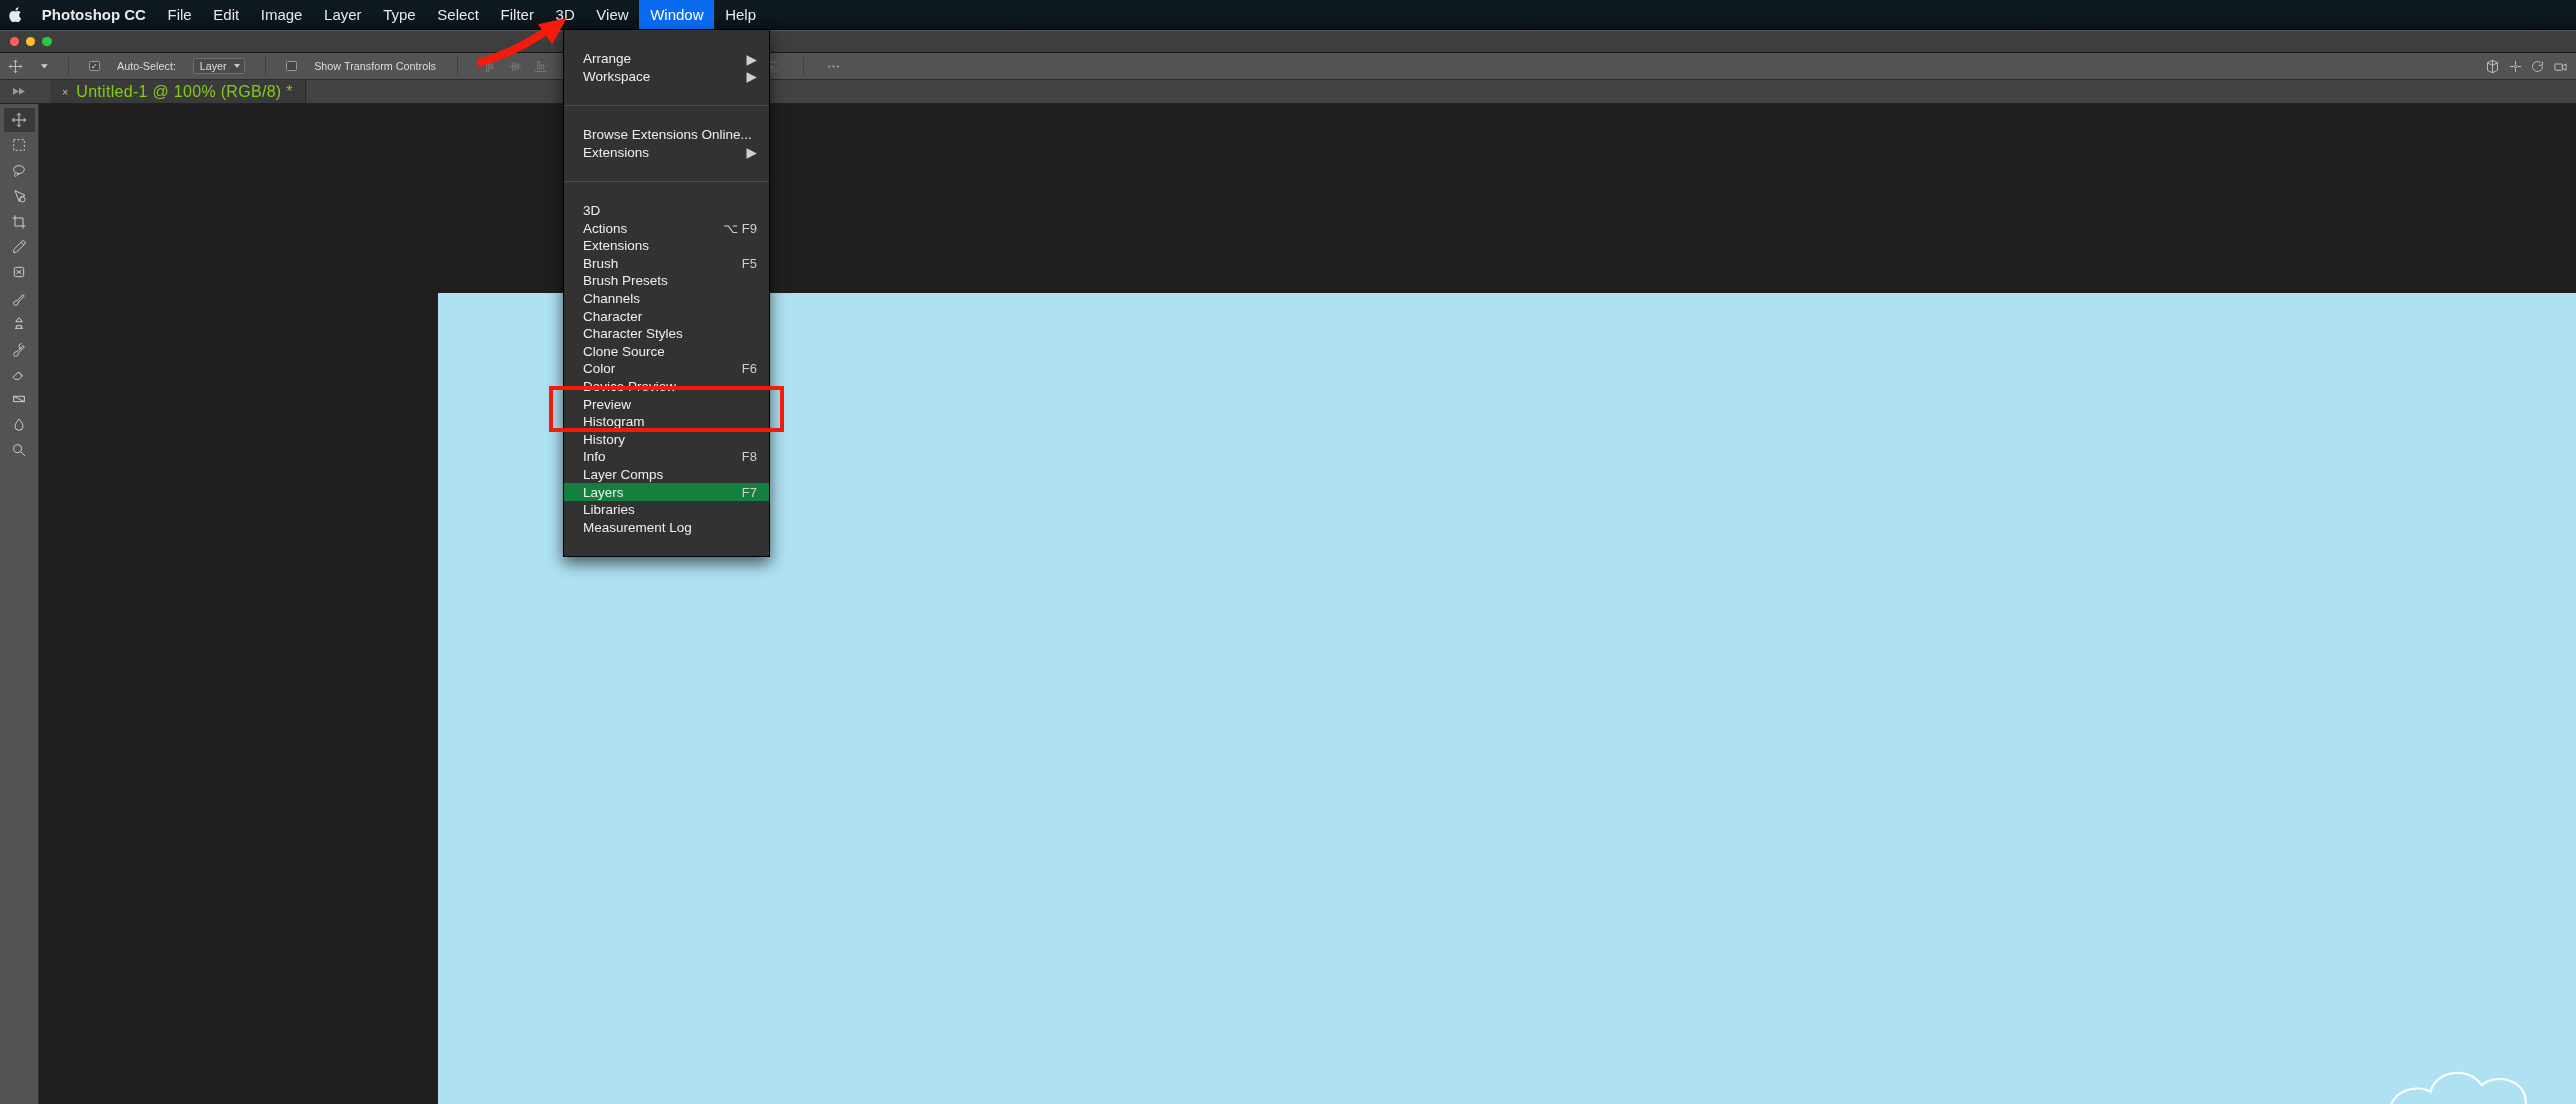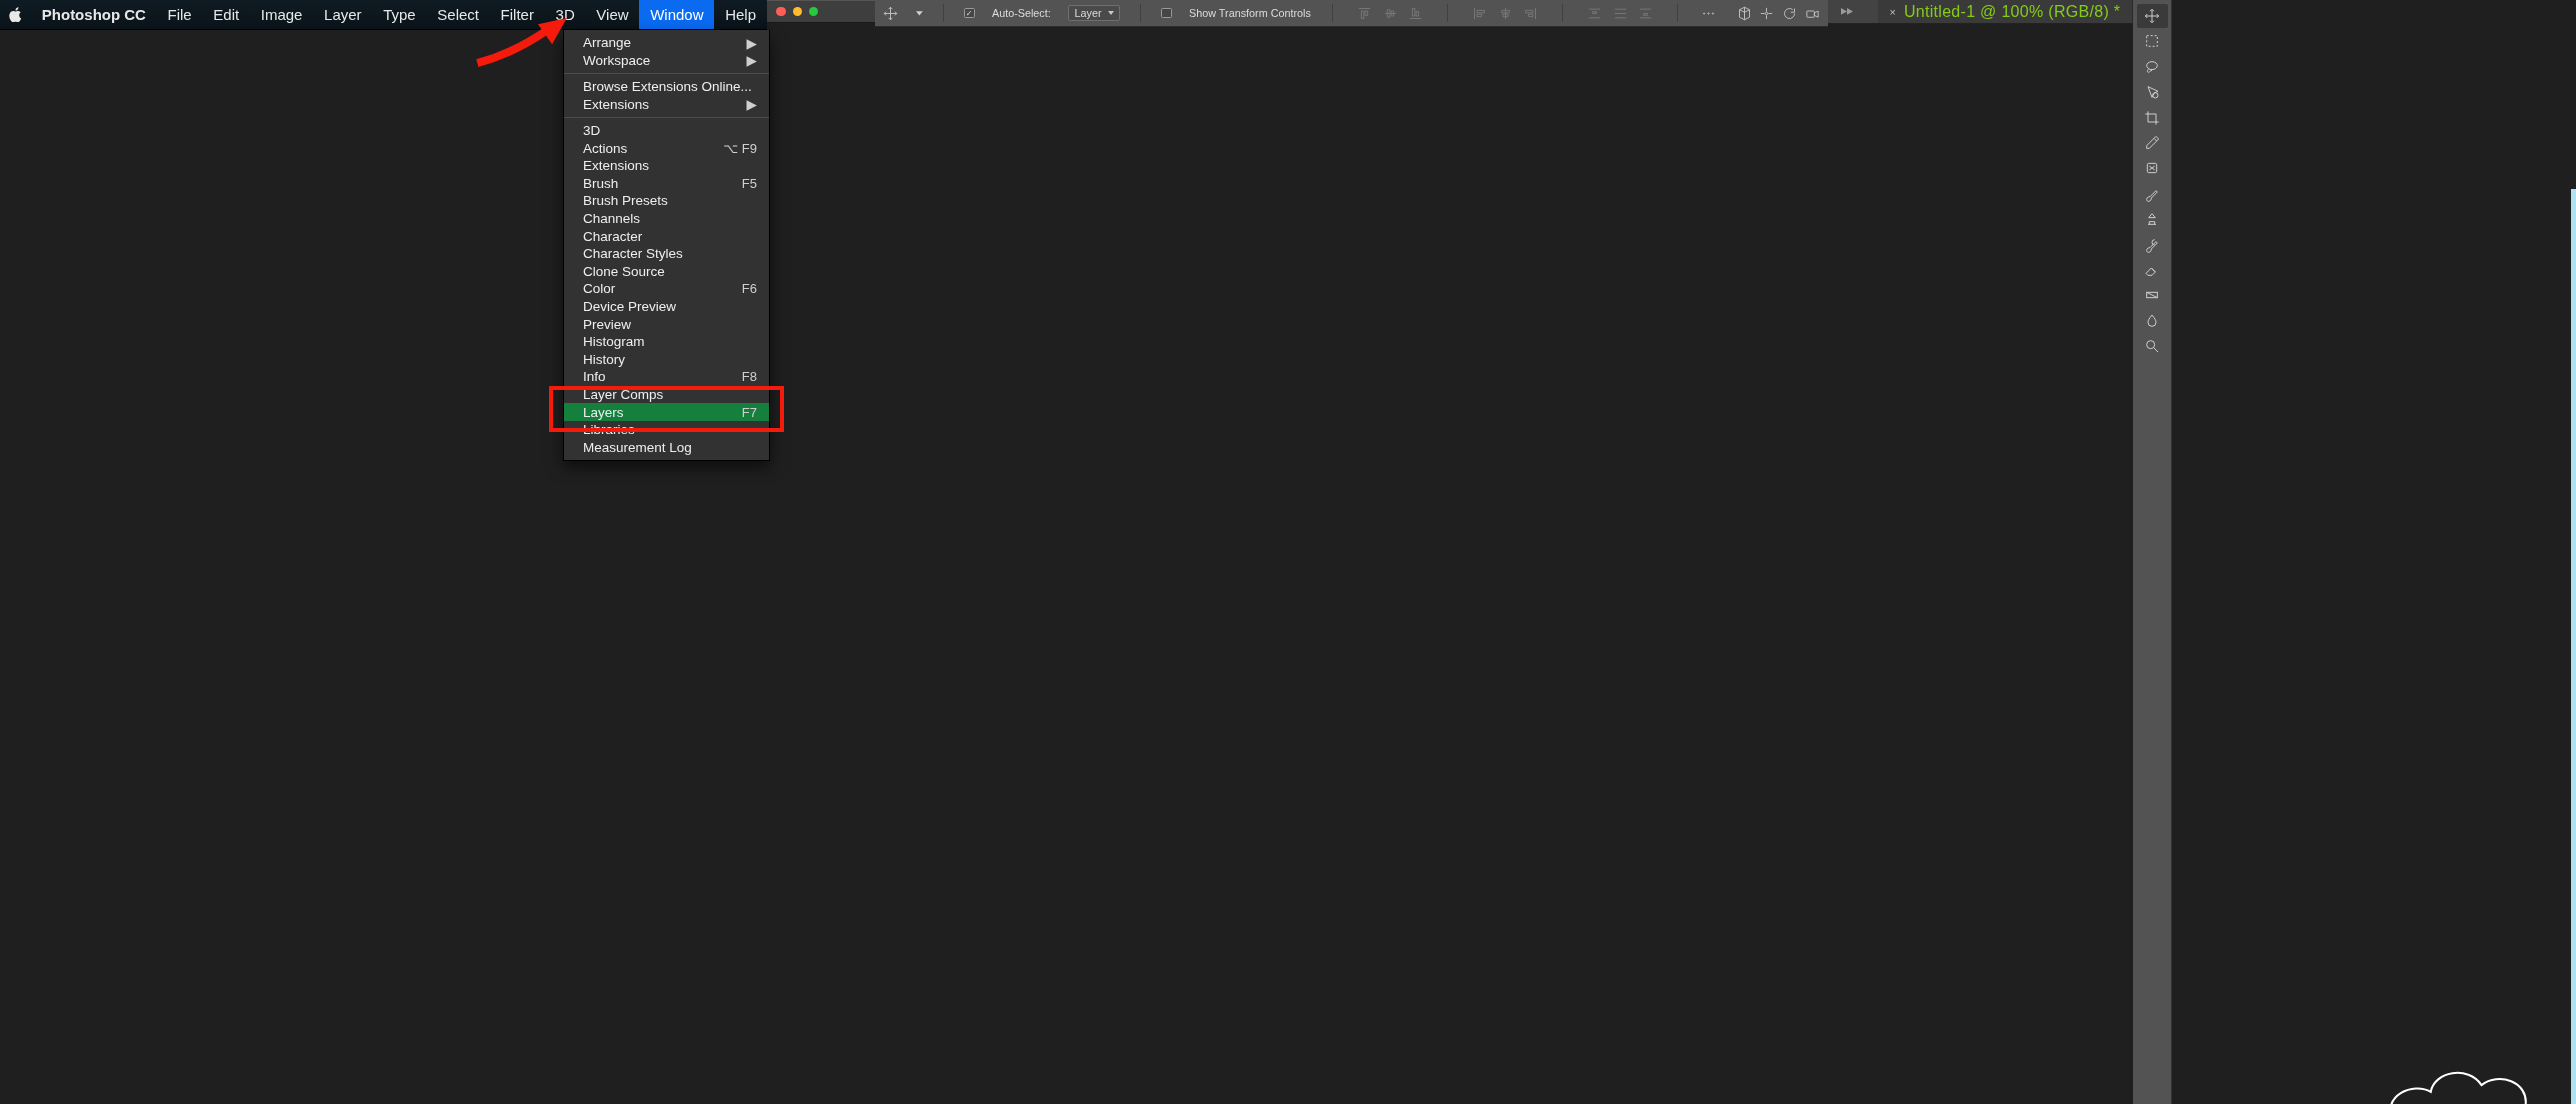--- a/index.html
+++ b/index.html
@@ -82,33 +82,33 @@
 .canvas{position:absolute;left:399px;top:189px;right:0;bottom:0;background:#aee1f2;}
 .cloud{position:absolute;background:transparent;}
 .cloud svg{stroke:#ffffff;fill:none;stroke-width:3;}
 
 .dropdown{
   position:absolute;left:563px;top:30px;width:207px;
   background:#323232;color:#eee;font-size:13.5px;border:0.7px solid #000;border-top:none;
   box-shadow:0 6.8px 15px rgba(0,0,0,.6);
   z-index:50;
 }
-.dropdown .grp{padding:4px 0;}
+.dropdown .grp{padding:20px 0;}
 .dropdown .sep{height:0.7px;background:#4c4c4c;margin:0;}
 .dditem{display:flex;align-items:center;height:17.6px;padding:0 12px 0 19px;white-space:nowrap;}
 .dditem .lab{flex:1;}
 .dditem .shortcut{color:#cfcfcf;font-size:13px;}
 .dditem .subarrow{color:#cfcfcf;}
 .dditem.hl{background:#15803d;}
 
 .anno-arrow{position:absolute;left:474px;top:16px;z-index:60;pointer-events:none;}
 .anno-arrow svg{width:101px;height:54px;}
 .anno-box{position:absolute;left:549px;top:386px;width:235px;height:46px;border:4px solid #f41b0c;z-index:60;pointer-events:none;}
 
-.root{display:flex;width:100%;height:100%;}
+.root{display:flex;flex-direction:column;width:100%;height:100%;}
 .stack{display:flex;flex-direction:column;flex:1;min-height:0;}
 </style>
 </head>
 <body>
 
 <div class="root">
 
   <div class="menubar">
     <div class="apple">
       <svg viewBox="0 0 18 20">

